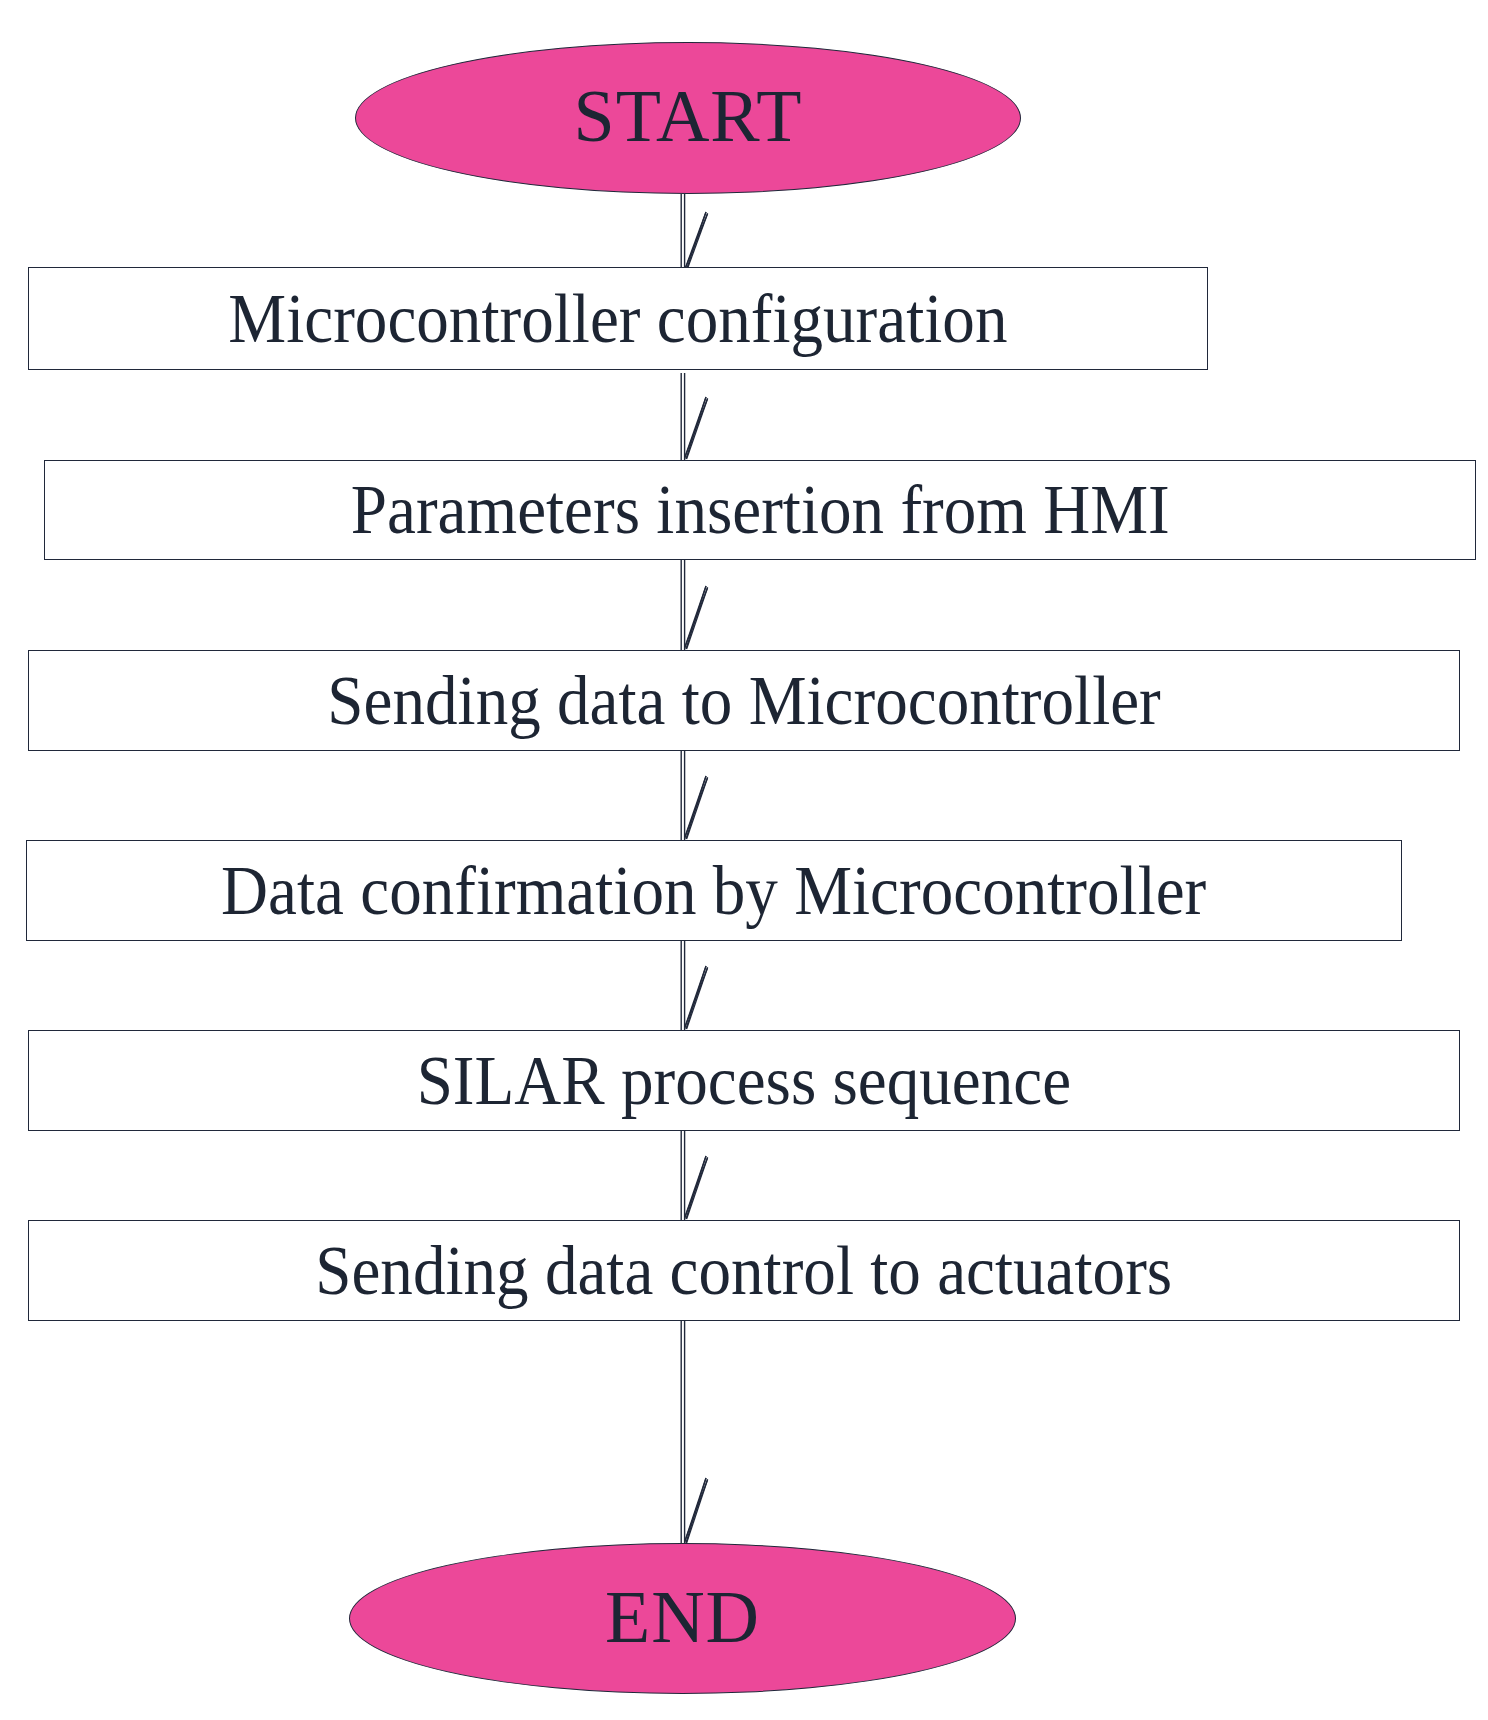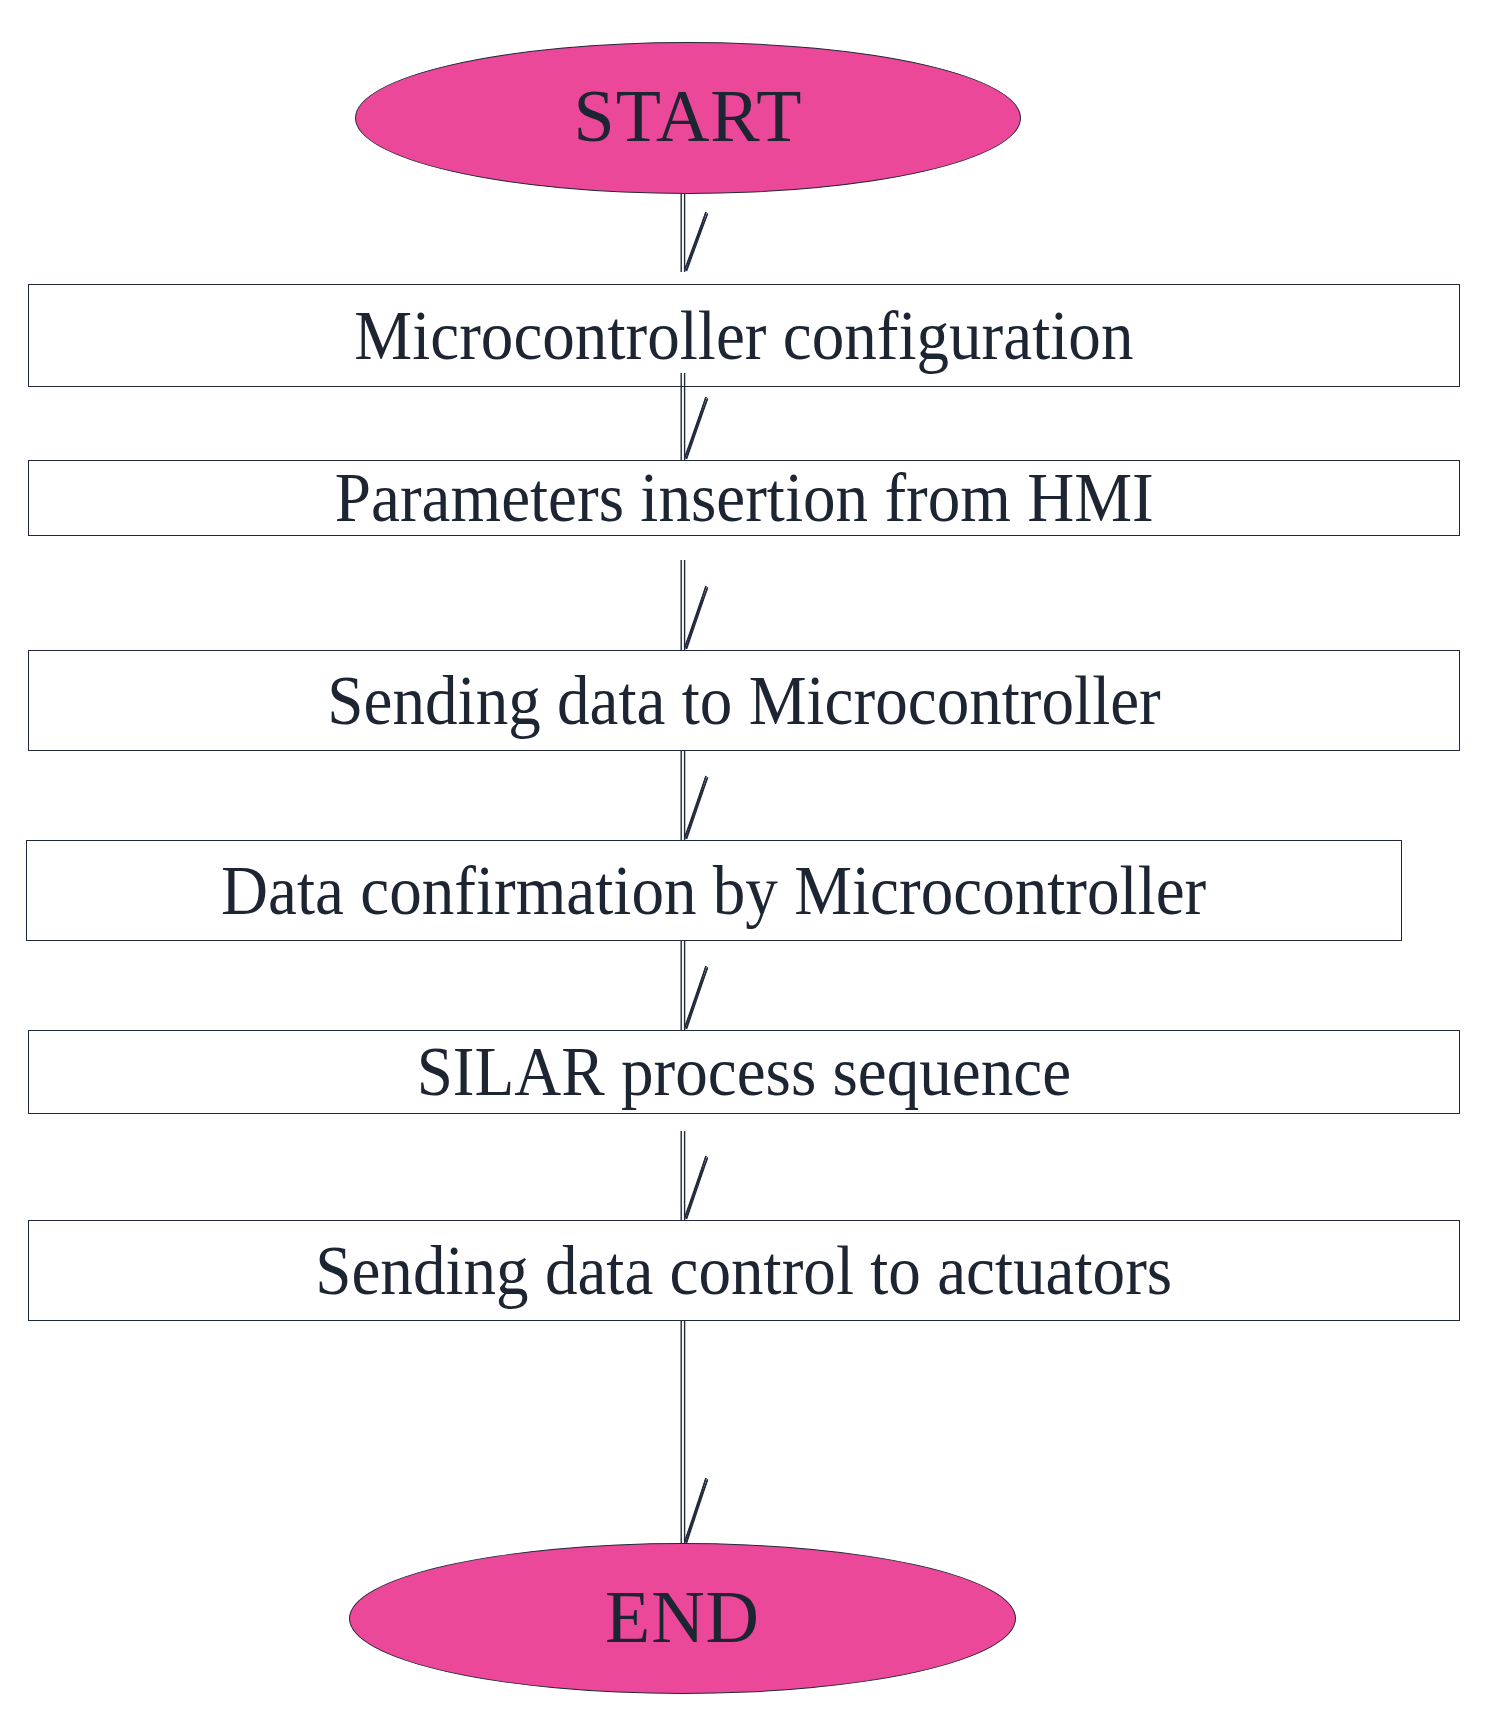--- a/index.html
+++ b/index.html
@@ -56,25 +56,25 @@
   }
   .process .proc-label {
     font-family: "Liberation Serif", "DejaVu Serif", serif;
     color: #1d2533;
     line-height: 1;
     white-space: nowrap;
     transform: scaleX(0.93);
     transform-origin: center center;
   }
 
-  #node-p1 { left: 28px; top: 284px;  width: 1432px; height: 103px; }
-  #node-p2 { left: 28px; top: 460px;  width: 1432px; height: 76px; }
+  #node-p1 { left: 28px; top: 267px;  width: 1180px; height: 103px; }
+  #node-p2 { left: 44px; top: 460px;  width: 1432px; height: 100px; }
   #node-p3 { left: 28px; top: 650px;  width: 1432px; height: 101px; }
   #node-p4 { left: 26px; top: 840px;  width: 1376px; height: 101px; }
-  #node-p5 { left: 28px; top: 1030px; width: 1432px; height: 84px; }
+  #node-p5 { left: 28px; top: 1030px; width: 1432px; height: 101px; }
   #node-p6 { left: 28px; top: 1220px; width: 1432px; height: 101px; }
 
   #node-p1 .proc-label { font-size: 70px; }
   #node-p2 .proc-label { font-size: 70px; }
   #node-p3 .proc-label { font-size: 70px; }
   #node-p4 .proc-label { font-size: 70px; }
   #node-p5 .proc-label { font-size: 70px; }
   #node-p6 .proc-label { font-size: 70px; }
 
   

